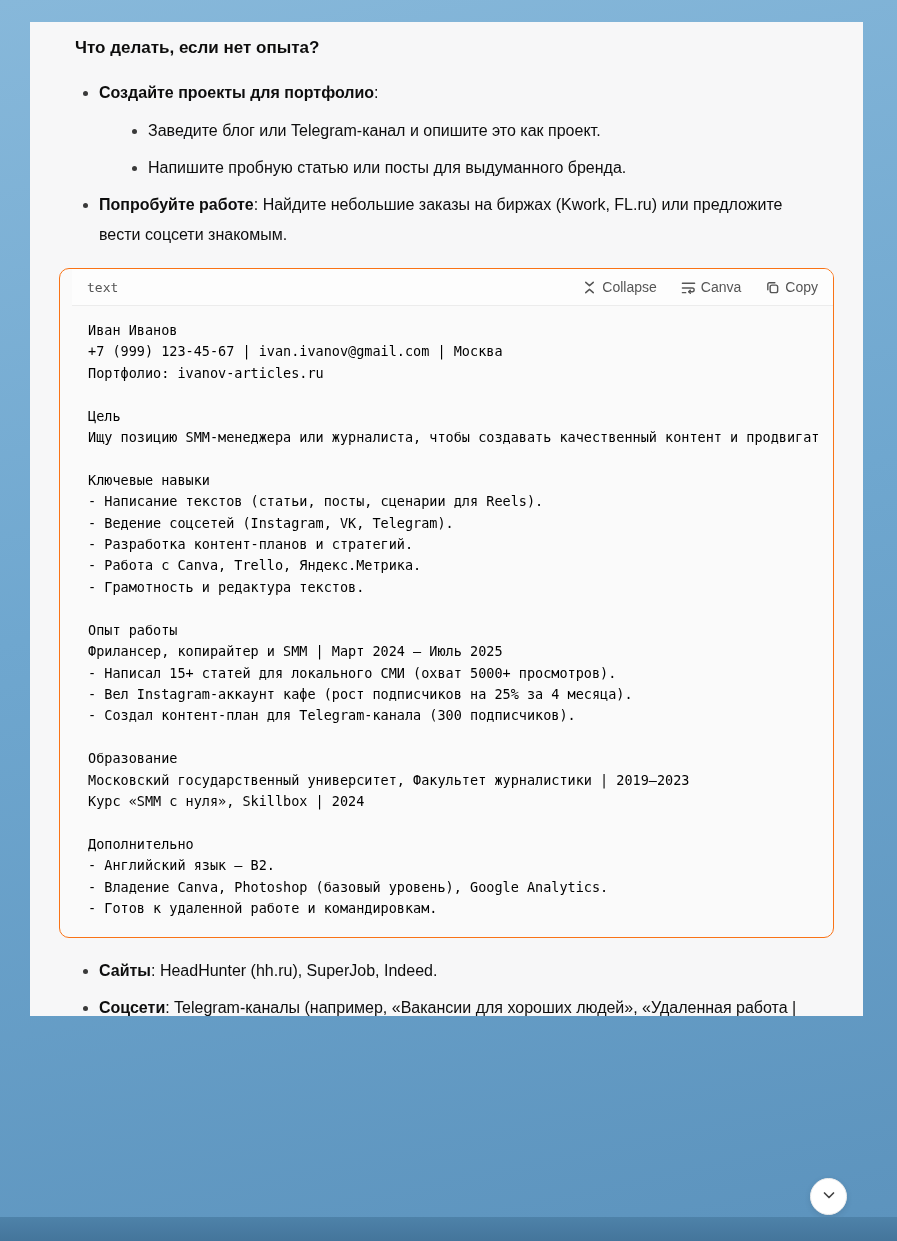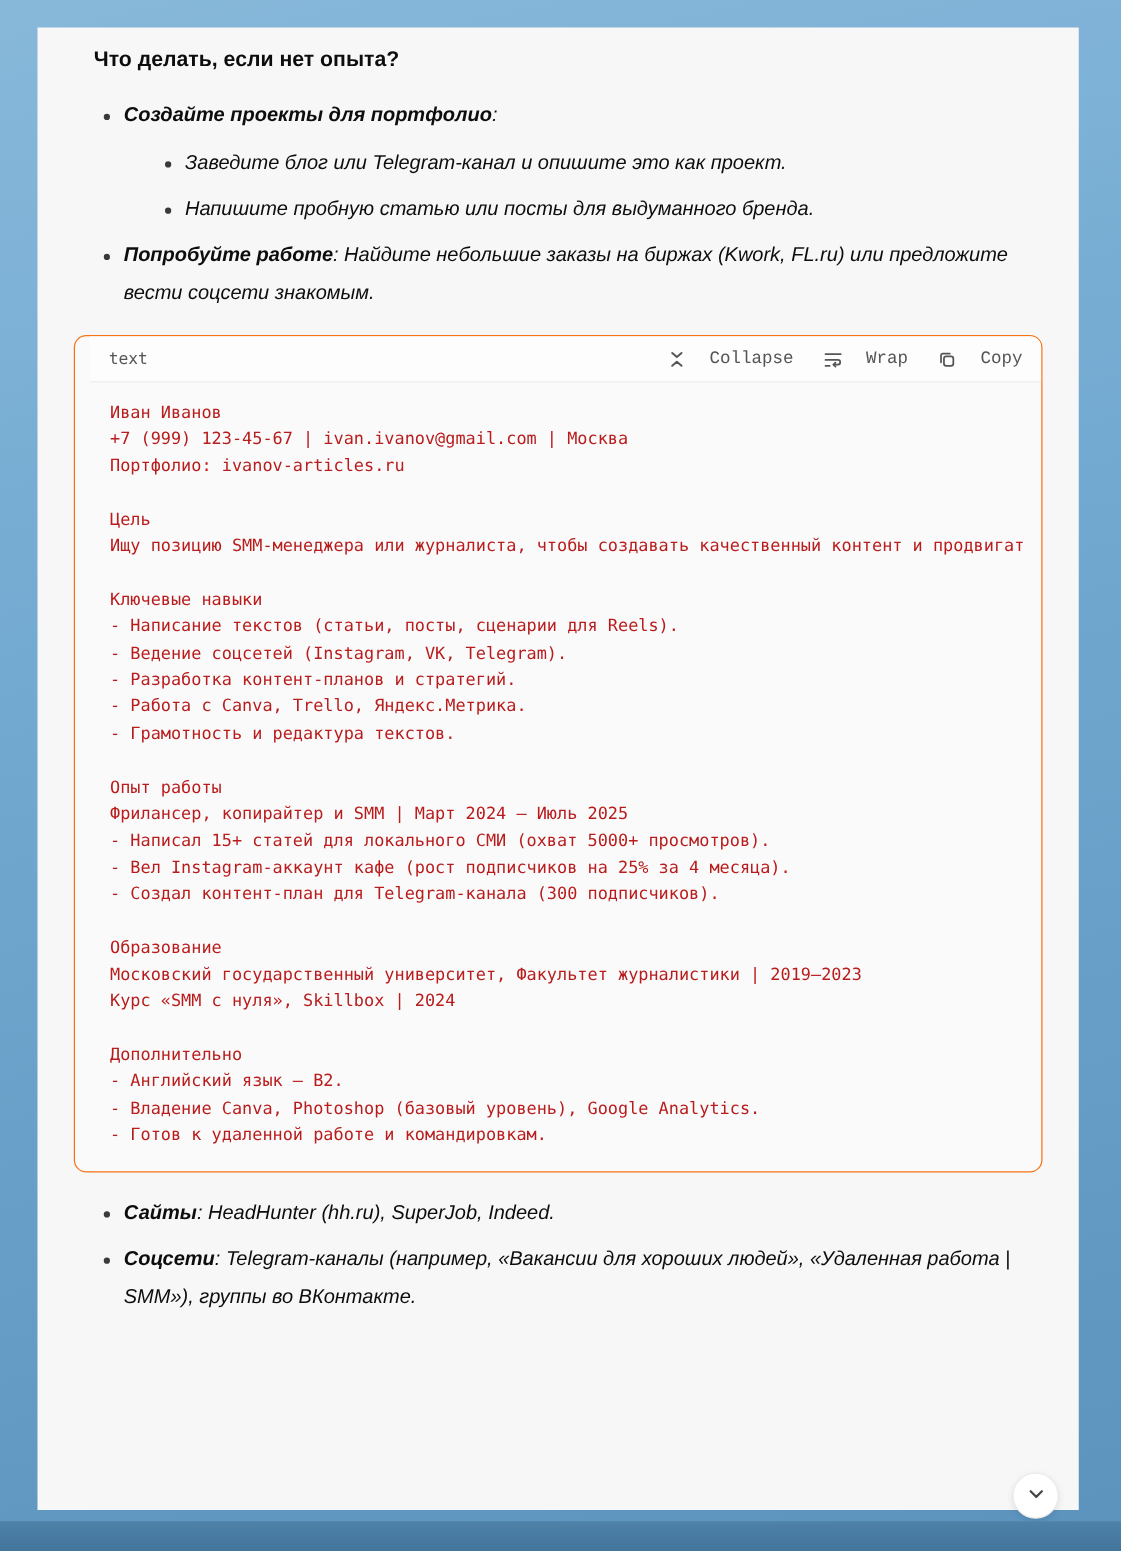--- a/index.html
+++ b/index.html
@@ -5,35 +5,35 @@
   * { box-sizing: border-box; margin: 0; padding: 0; }
   html, body { width: 897px; height: 1241px; overflow: hidden; }
   body {
     font-family: "Liberation Sans", sans-serif;
     background: linear-gradient(168deg, #87b8da 0%, #6fa7cf 45%, #5c93bd 100%);
     position: relative;
   }
   .card {
     position: absolute;
     left: 30px; top: 22px;
-    width: 833px; height: 1186px;
+    width: 833px; height: 994px;
     background: #f7f7f8;
     padding: 14px 29px 0 29px;
     overflow: hidden;
   }
   h3.mdh {
     font-size: 17px; line-height: 24px; font-weight: 700;
     color: #0d0d0d; margin: 0 16px;
   }
   h3.spaced { margin-top: 27px; }
   ul.l1 { list-style: none; margin: 18px 16px 0 16px; }
   ul.l2 { list-style: none; margin: 8px 0 0 25px; }
   li.bullet {
     position: relative; padding-left: 24px; margin-bottom: 7px;
-    font-size: 16px; line-height: 30px; color: #0d0d0d; font-style: italic;
+    font-size: 16px; line-height: 30px; color: #0d0d0d;
   }
   li.bullet::before {
     content: ""; position: absolute; left: 8px; top: 13px;
     width: 5px; height: 5px; border-radius: 50%; background: #3a3a3a;
   }
   li.bullet .b { font-weight: 700; }
   .codeblock {
     margin-top: 18px;
     border: 1px solid #f97316;
     border-radius: 10px;
@@ -47,29 +47,29 @@
     display: flex; align-items: center; justify-content: space-between;
     padding: 0 15px;
   }
   .codelang {
     font-family: "DejaVu Sans Mono", monospace;
     font-size: 13px; color: #555;
   }
   .codeactions { display: flex; align-items: center; gap: 24px; }
   .codebtn {
     background: none; border: none; cursor: pointer;
-    display: inline-flex; align-items: center; gap: 19px;
-    font-family: Liberation Mono, monospace;
+    display: inline-flex; align-items: center; gap: 5px;
+    font-family: Liberation Sans, sans-serif;
     font-size: 14px; color: #555;
   }
   .codebtn svg { display: block; }
   pre.codebody {
     margin: 0; padding: 14px 16px 18px 16px;
     font-family: "DejaVu Sans Mono", monospace;
-    font-size: 13.5px; line-height: 21.4px; color: #b91c1c;
+    font-size: 13.5px; line-height: 21.4px; color: #000000;
     white-space: pre; overflow: hidden;
   }
   .scrolldown {
     position: absolute; left: 810px; top: 1178px;
     width: 37px; height: 37px; border-radius: 50%;
     background: #ffffff; border: 1px solid #ececec;
     box-shadow: 0 2px 6px rgba(0,0,0,0.10);
     display: flex; align-items: center; justify-content: center;
     cursor: pointer;
   }
@@ -115,21 +115,21 @@
         </button>
         <button class="codebtn">
           <span>
             <svg width="15" height="15" viewBox="0 0 16 16" fill="none" stroke="#555" stroke-width="1.5" stroke-linecap="round" stroke-linejoin="round">
               <path d="M1.5 3.5 H14.5"></path>
               <path d="M1.5 8.5 H12 C14.7 8.5 14.7 12.5 12 12.5 H8.5"></path>
               <path d="M10 10.8 L8.2 12.5 L10 14.2"></path>
               <path d="M1.5 13.5 H5"></path>
             </svg>
           </span>
-          <span>Wrap</span>
+          <span>Canva</span>
         </button>
         <button class="codebtn">
           <span>
             <svg width="15" height="15" viewBox="0 0 16 16" fill="none" stroke="#555" stroke-width="1.5" stroke-linecap="round" stroke-linejoin="round">
               <rect x="5.5" y="5.5" width="8" height="8" rx="2"></rect>
               <path d="M10.5 3 H4.6 C3.7 3 3 3.7 3 4.6 V10.5"></path>
             </svg>
           </span>
           <span>Copy</span>
         </button>

